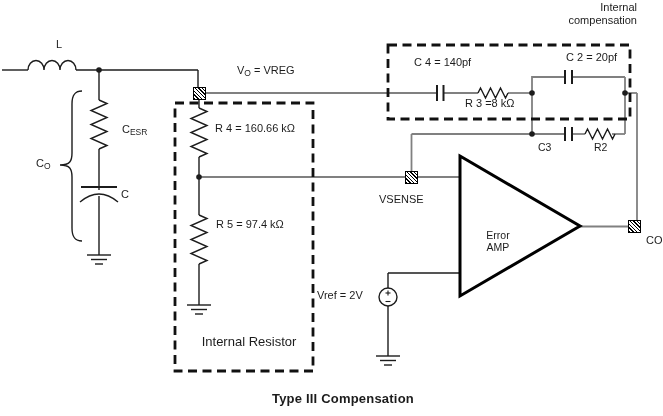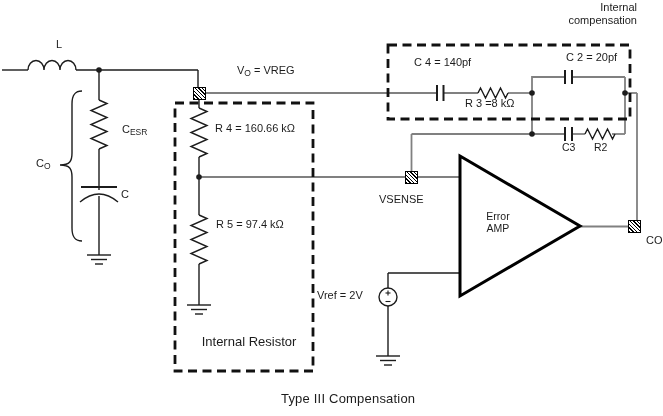--- a/index.html
+++ b/index.html
@@ -9,24 +9,24 @@
   }
   #circuit-svg{position:absolute;left:0;top:0;}
   .lbl{position:absolute;font-size:11px;line-height:13px;white-space:nowrap;color:#1c1c1c;}
   .lbl.small{font-size:10.5px;}
   .sub{font-size:8.5px;position:relative;top:2px;}
   .two-line{line-height:12.5px;}
   .pad{
     position:absolute;width:13px;height:13px;box-sizing:border-box;border:1px solid #000;
     background:repeating-linear-gradient(45deg,#000 0 1px,#fff 1px 2.6px);
   }
-  #diagram-title{position:absolute;left:281px;top:391px;font-size:13px;font-weight:normal;letter-spacing:.2px;}
+  #diagram-title{position:absolute;left:272px;top:391px;font-size:13px;font-weight:bold;letter-spacing:.2px;}
   #divider-caption{position:absolute;left:186px;top:334px;width:126px;text-align:center;font-size:13px;line-height:15px;}
   #comp-box-title{position:absolute;left:517px;top:1px;width:120px;text-align:right;font-size:11px;line-height:12.5px;}
-  #error-amp-label{position:absolute;left:466px;top:210px;width:64px;text-align:center;font-size:10.5px;line-height:12px;}
+  #error-amp-label{position:absolute;left:466px;top:229px;width:64px;text-align:center;font-size:10.5px;line-height:12px;}
 </style>
 </head>
 <body>
 
 <div id="stage">
 
   <svg id="circuit-svg" width="663" height="416" viewBox="0 0 663 416">
 
     <g stroke="#808080" stroke-width="1.8" fill="none">
       <path d="M206 93 H437"></path>
@@ -138,21 +138,21 @@
   <div class="lbl" style="left:121px;top:188px;">C</div>
 
   <div id="comp-box-title" class="two-line">
     <div>Internal</div>
     <div>compensation</div>
   </div>
 
   <div class="lbl" style="left:414px;top:56px;">C 4 = 140pf</div>
   <div class="lbl" style="left:465px;top:97px;">R 3 =8 kΩ</div>
   <div class="lbl" style="left:566px;top:51px;">C 2 = 20pf</div>
-  <div class="lbl small" style="left:562px;top:141px;text-align:right;">C3</div>
+  <div class="lbl small" style="left:538px;top:141px;text-align:right;">C3</div>
   <div class="lbl small" style="left:594px;top:141px;">R2</div>
 
   <div class="lbl" style="left:215px;top:122px;">R 4 = 160.66 kΩ</div>
   <div class="lbl" style="left:216px;top:218px;">R 5 = 97.4 kΩ</div>
 
   <div id="divider-caption">
     <div>Internal Resistor</div>
   </div>
 
   <div class="lbl" style="left:379px;top:193px;">VSENSE</div>

